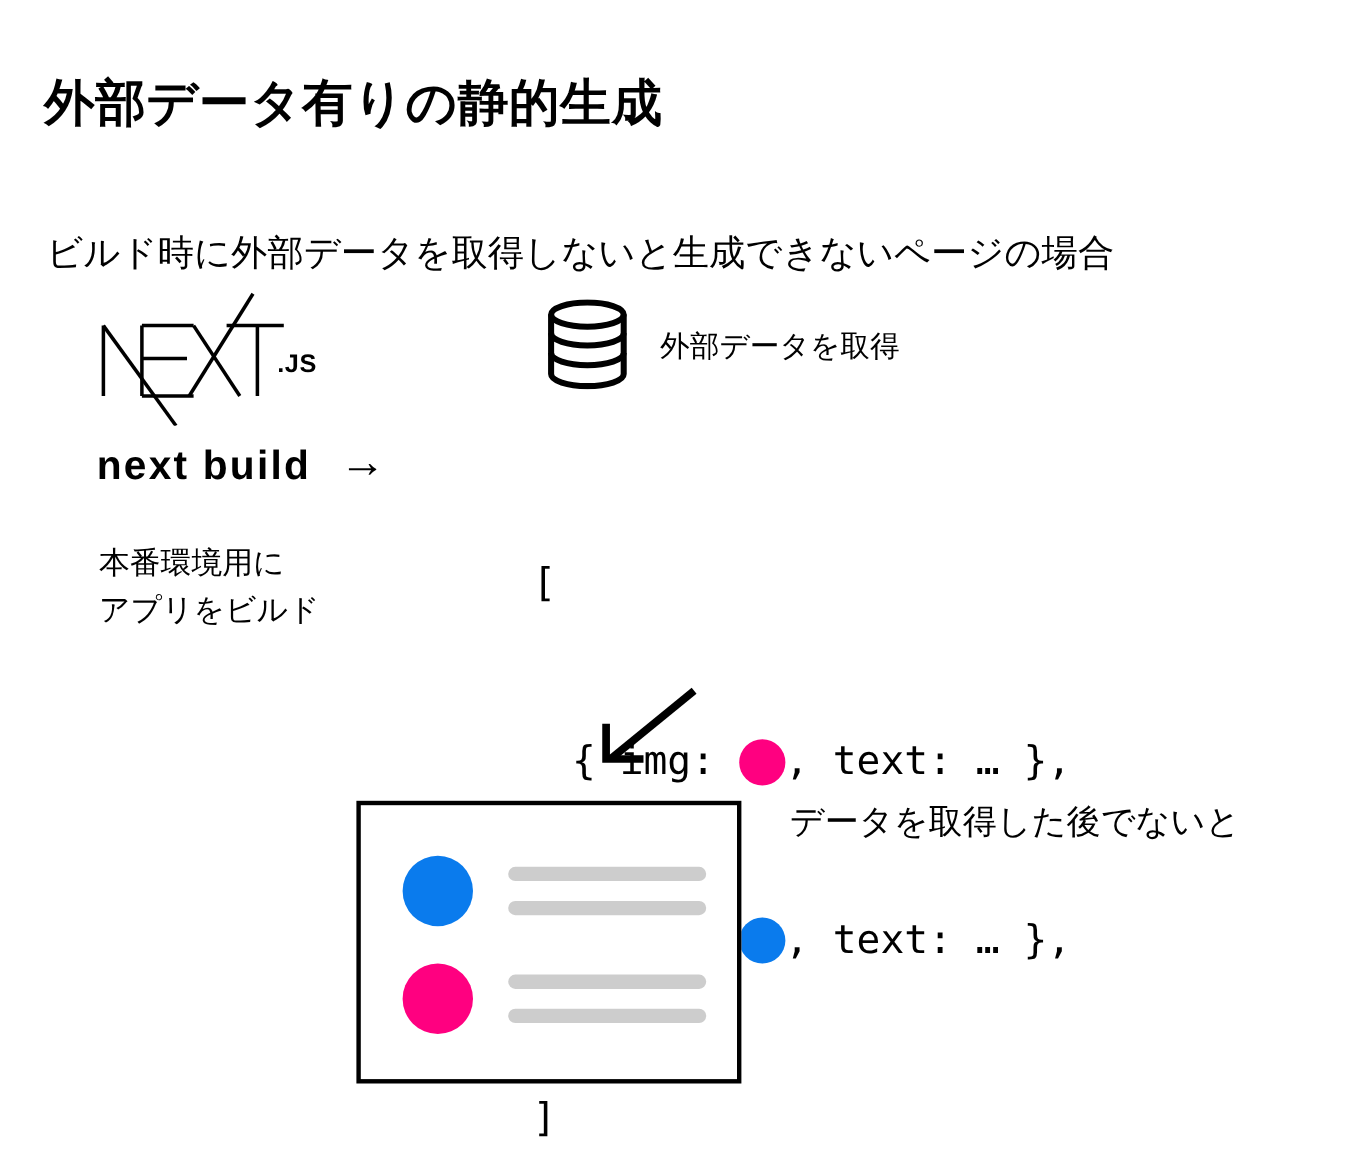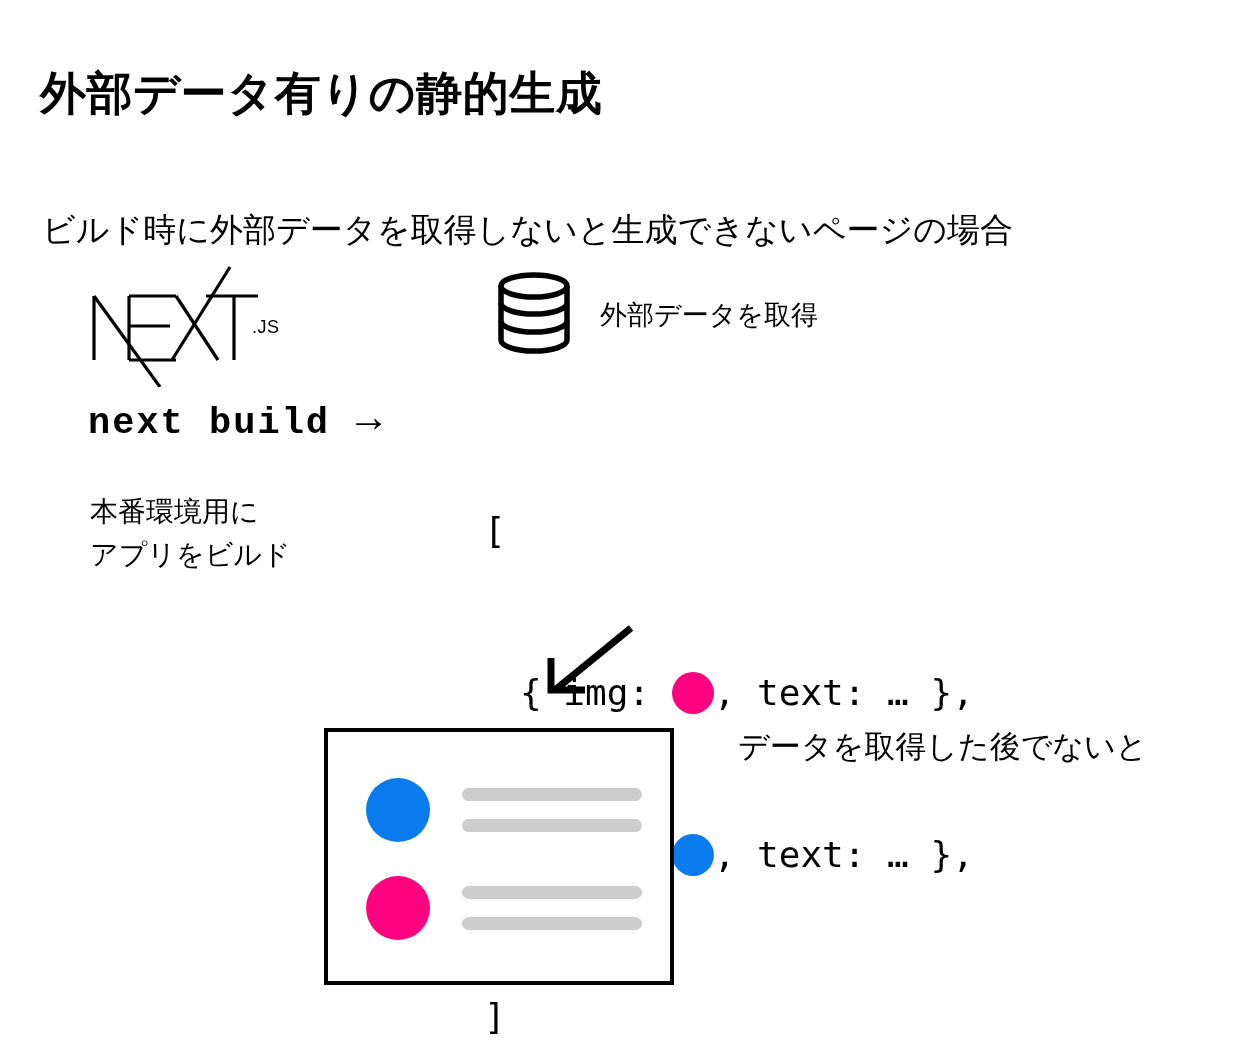--- a/index.html
+++ b/index.html
@@ -53,21 +53,21 @@
     width: 230px;
     height: 125px;
   }
   .nextjs-logo svg { display: block; }
 
   
   .build-command {
     position: absolute;
     left: 88px;
     top: 402px;
-    font-family: Liberation Mono, monospace;
+    font-family: Liberation Sans, sans-serif;
     font-size: 37px;
     font-weight: 700;
     letter-spacing: 2px;
     white-space: nowrap;
     display: flex;
     align-items: center;
     gap: 26px;
   }
   .build-arrow {
     font-size: 42px;
@@ -184,21 +184,20 @@
   }
 
   
   .mockup-caption {
     position: absolute;
     left: 718px;
     top: 722px;
     font-size: 31px;
     line-height: 1.62;
     white-space: nowrap;
-    margin-left: 20px;
   }
 </style>
 </head>
 <body>
 
 <div class="slide">
 
   <h1 class="page-title">外部データ有りの静的生成</h1>
 
   <p class="page-subtitle">ビルド時に外部データを取得しないと生成できないページの場合</p>
@@ -214,21 +213,21 @@
       <path d="M45 34 L92 34" stroke="#000" stroke-width="3.2"></path>
       <path d="M45 64 L86 64" stroke="#000" stroke-width="3.2"></path>
       <path d="M45 98 L92 98" stroke="#000" stroke-width="3.2"></path>
 
       <path d="M88 98 L146 5" stroke="#000" stroke-width="3.2"></path>
       <path d="M92 34 L134 98" stroke="#000" stroke-width="3.2"></path>
 
       <path d="M122 34 L174 34" stroke="#000" stroke-width="3.2"></path>
       <path d="M150 34 L150 98" stroke="#000" stroke-width="3.2"></path>
     </svg>
-    <span style="position:absolute; left:168px; top:55px; font-size:18px; font-weight:400; letter-spacing:0.5px;">.JS</span>
+    <span style="position:absolute; left:168px; top:55px; font-size:23px; font-weight:700; letter-spacing:0.5px;">.JS</span>
   </div>
 
   <div class="build-command">
     <span>next build</span>
     <span class="build-arrow">→</span>
   </div>
 
   <div class="build-caption">
     <div>本番環境用に</div>
     <div>アプリをビルド</div>

